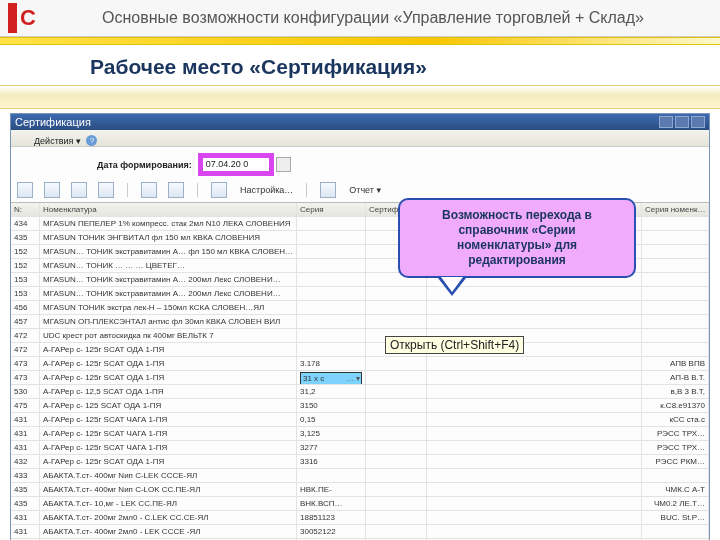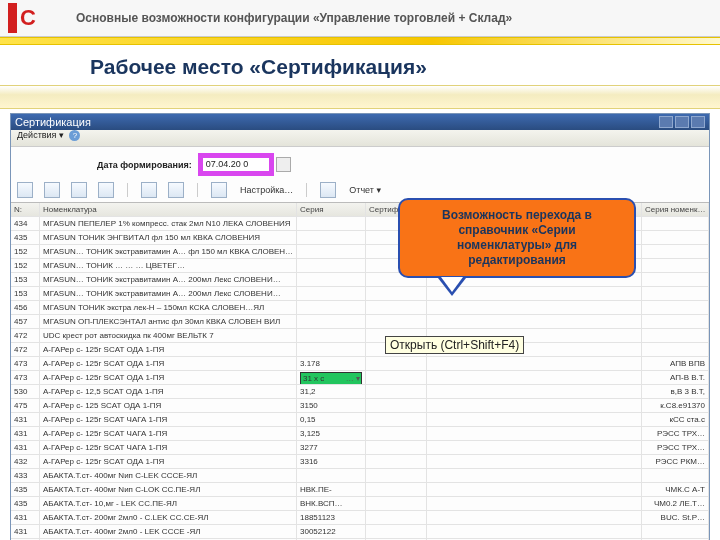--- a/index.html
+++ b/index.html
@@ -1,29 +1,29 @@
 <!DOCTYPE html>
 <html><head>
 <meta charset="utf-8">
 <style>
 html,body{margin:0;padding:0;font-family:Arial,sans-serif;font-size:10px;color:#222;background:#fff}
 .page{width:720px;height:540px;position:relative;overflow:hidden}
 .top-header{height:36px;display:flex;align-items:center;border-bottom:1px solid #ccc;background:#f7f7f7}
 .logo{width:40px;height:30px;margin:0 8px 0 8px;position:relative}
 .logo-bar{position:absolute;left:0;top:0;width:9px;height:30px;background:#d21f1f}
 .logo-c{position:absolute;left:12px;top:2px;font:bold 22px Arial;color:#d21f1f}
-.header-title{font-size:12px;font-weight:bold;color:#555;margin-left:20px}
+.header-title{font-size:16px;font-weight:normal;color:#555;margin-left:46px}
 .yellow-band{background:linear-gradient(to right,#ffe34a,#f7c600 60%,#fff9cf);height:6px;border-top:1px solid #e6c200;border-bottom:1px solid #e6c200}
 .slide-title{font-size:21px;font-weight:bold;color:#1a355e;margin:10px 0 6px 90px}
 .accent{height:22px;background:linear-gradient(to bottom,#fff,#f4ecc0 40%,#fff6d0);border-top:1px solid #e1d27a;border-bottom:1px solid #e1d27a;margin-bottom:4px}
 .app{margin:0 10px;border:1px solid #7a95b8;background:#fdfdfd}
 .app-titlebar{height:16px;background:linear-gradient(to bottom,#3d6ab0,#2a4c80);color:#fff;display:flex;align-items:center;padding:0 4px;font-size:11px}
 .app-titlebar .spacer{flex:1}
 .winbtn{width:12px;height:10px;margin-left:2px;background:#5b7bb0;border:1px solid #8fa8cf;display:inline-block}
-.app-toolbar{height:16px;background:linear-gradient(to bottom,#f4f4ee,#e4e4da);display:flex;align-items:flex-start;padding:0 6px;font-size:9px;border-bottom:1px solid #ccc}
+.app-toolbar{height:16px;background:linear-gradient(to bottom,#f4f4ee,#e4e4da);display:flex;align-items:flex-end;padding:0 23px;font-size:9px;border-bottom:1px solid #ccc}
 .help-ico{width:11px;height:11px;border-radius:50%;background:#6b9dd6;color:#fff;font-size:8px;line-height:11px;text-align:center;margin-left:6px}
 .field-row{display:flex;align-items:center;padding:6px 6px 4px 6px;font-size:9px}
 .field-label{font-weight:bold;margin-right:6px;margin-left:80px}
 .field-input{border:5px solid #d946ef;height:13px;line-height:13px;padding:0 3px;background:#fff;min-width:60px;font-size:9px}
 .cal-btn{width:13px;height:13px;border:1px solid #aaa;background:#eee;margin-left:2px;display:inline-block}
 .icon-toolbar{display:flex;align-items:center;padding:2px 6px 4px 6px;gap:11px}
 .tb-ico{width:14px;height:14px;border:1px solid #9cb0c7;background:linear-gradient(#f6faff,#dce7f3);display:inline-block}
 .tb-sep{width:1px;height:14px;background:#ccc;margin:0 2px}
 .tb-text{font-size:9px;color:#333;margin-left:2px}
 .grid{border-top:1px solid #bbb}
@@ -31,25 +31,25 @@
 .grid-head{background:linear-gradient(#f3f3ef,#e6e6df);font-weight:normal;color:#444}
 .cell{padding:1px 3px;border-right:1px solid #e3e3e3;overflow:hidden;white-space:nowrap;height:11px;line-height:11px}
 .c-num{width:22px}
 .c-name{width:250px}
 .c-ser{width:62px}
 .c-cert{width:54px}
 .c-pad{flex:1}
 .c-serd{width:60px;text-align:right}
 .grid-row .cell{color:#333}
 .callout{position:absolute;left:398px;top:198px;width:238px;z-index:20}
-.callout-box{background:#f97316;border:2px solid #2a4fb0;border-radius:10px;padding:8px 10px;text-align:center;font-size:12px;font-weight:bold;color:#1a355e;line-height:1.25}
+.callout-box{background:#f0abfc;border:2px solid #2a4fb0;border-radius:10px;padding:8px 10px;text-align:center;font-size:12px;font-weight:bold;color:#1a355e;line-height:1.25}
 .callout-tail{width:0;height:0;border-left:14px solid transparent;border-right:14px solid transparent;border-top:18px solid #2a4fb0;margin-left:40px;position:relative}
 .callout-tail::after{content:"";position:absolute;left:-11px;top:-19px;width:0;height:0;border-left:11px solid transparent;border-right:11px solid transparent;border-top:15px solid #fff}
 .tooltip{position:absolute;left:385px;top:336px;background:#ffffe1;border:1px solid #444;font-size:12px;padding:1px 4px;z-index:15}
-.edit-cell{border:1px solid #333;background:#22c55e;height:11px;padding:0 14px 0 2px;position:relative}
+.edit-cell{border:1px solid #333;background:#7dd3fc;height:11px;padding:0 14px 0 2px;position:relative}
 .edit-cell .dots{position:absolute;right:1px;top:0;font-size:8px;color:#555}
 </style>
 </head>
 <body>
 <div class="page">
 
 <div class="top-header">
   <div class="logo">
     <div class="logo-bar"></div>
         <div class="logo-c">С</div>

